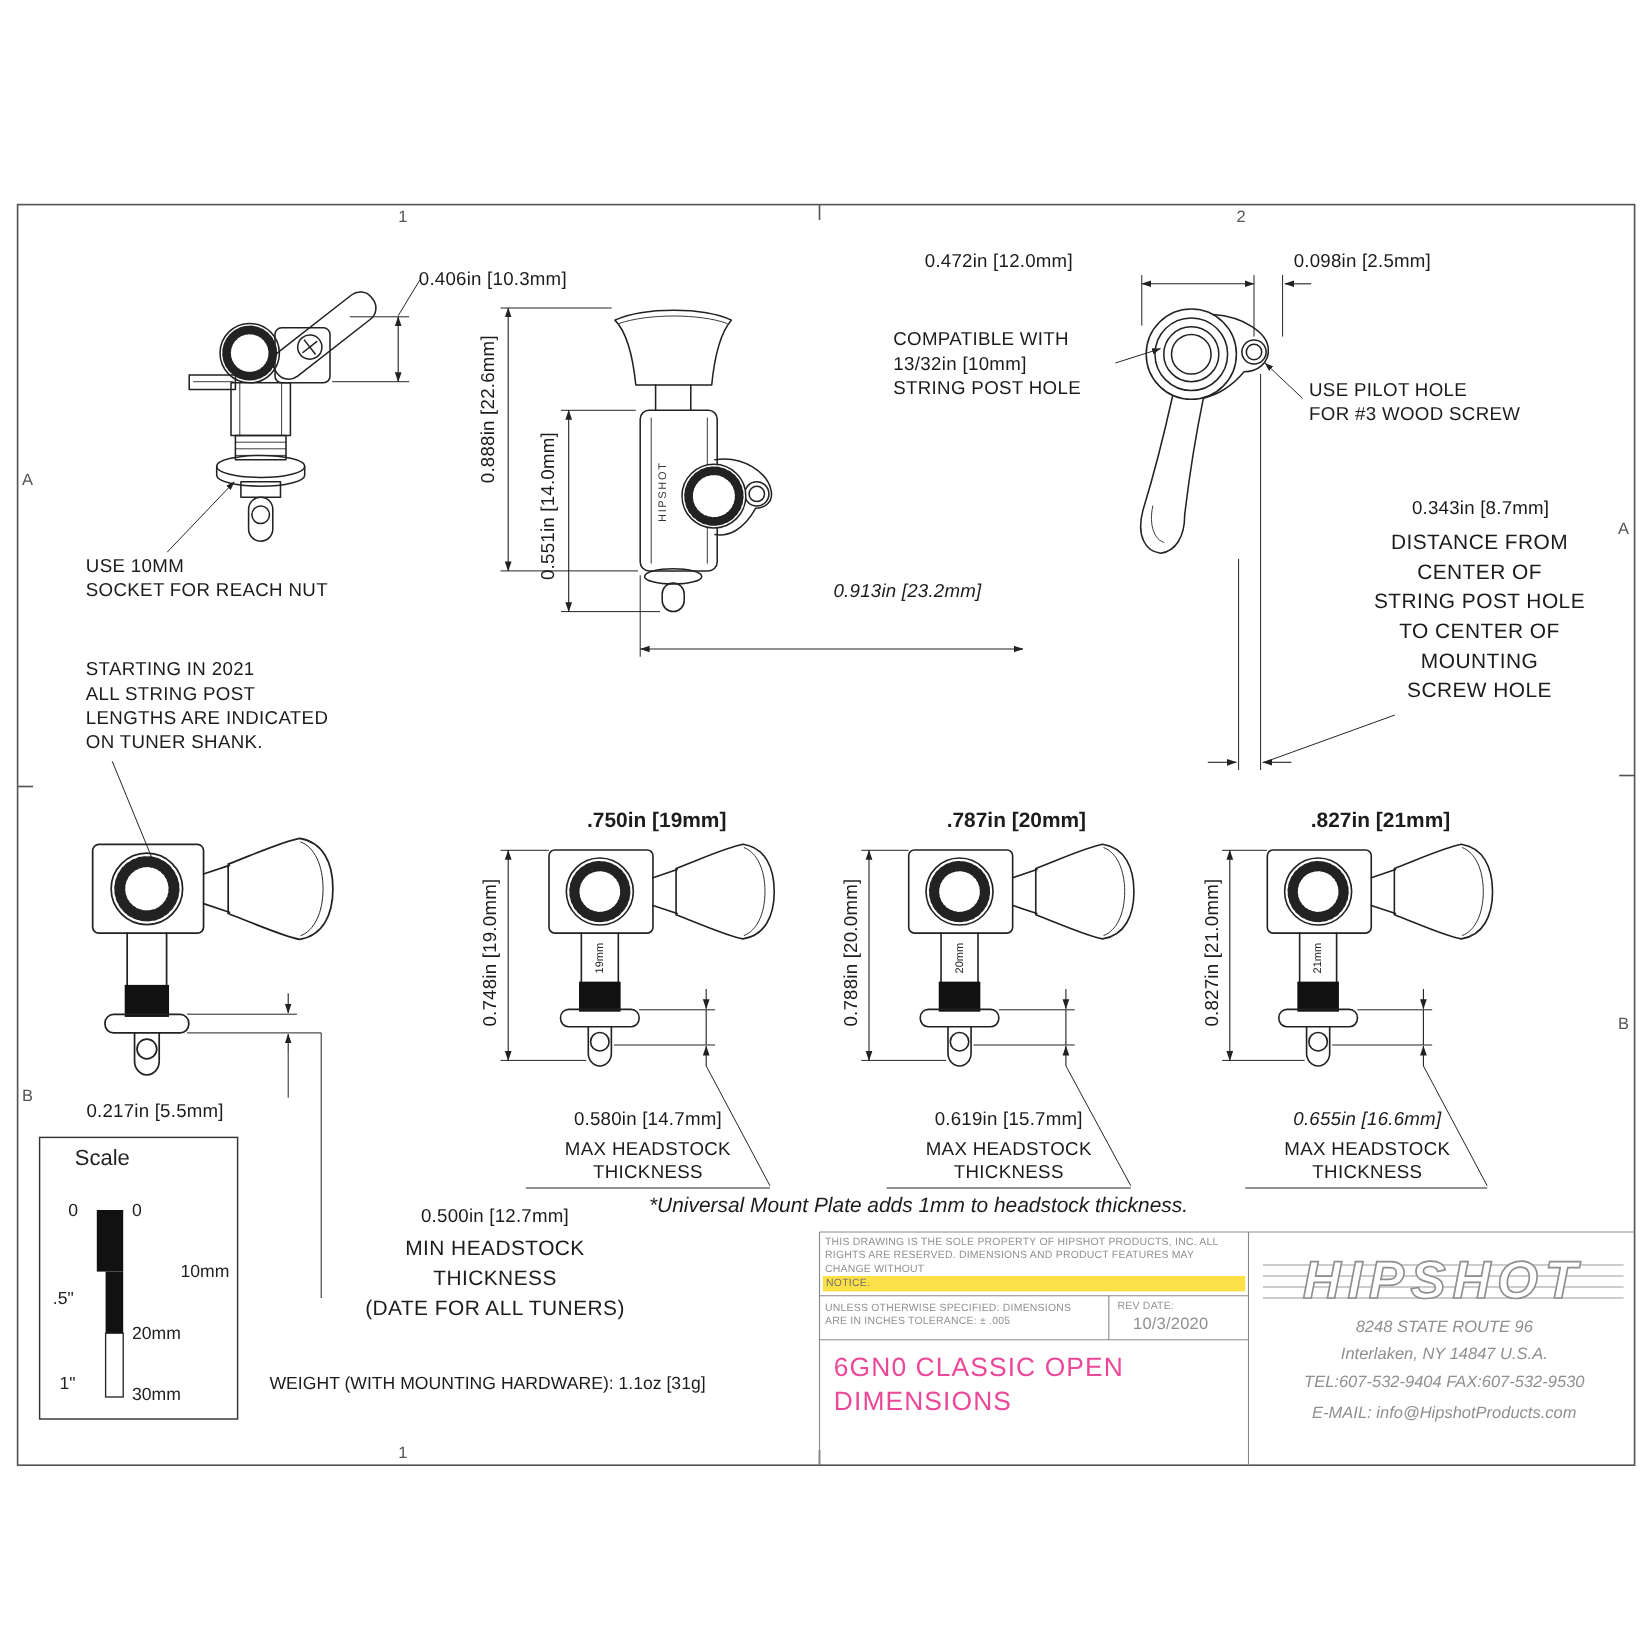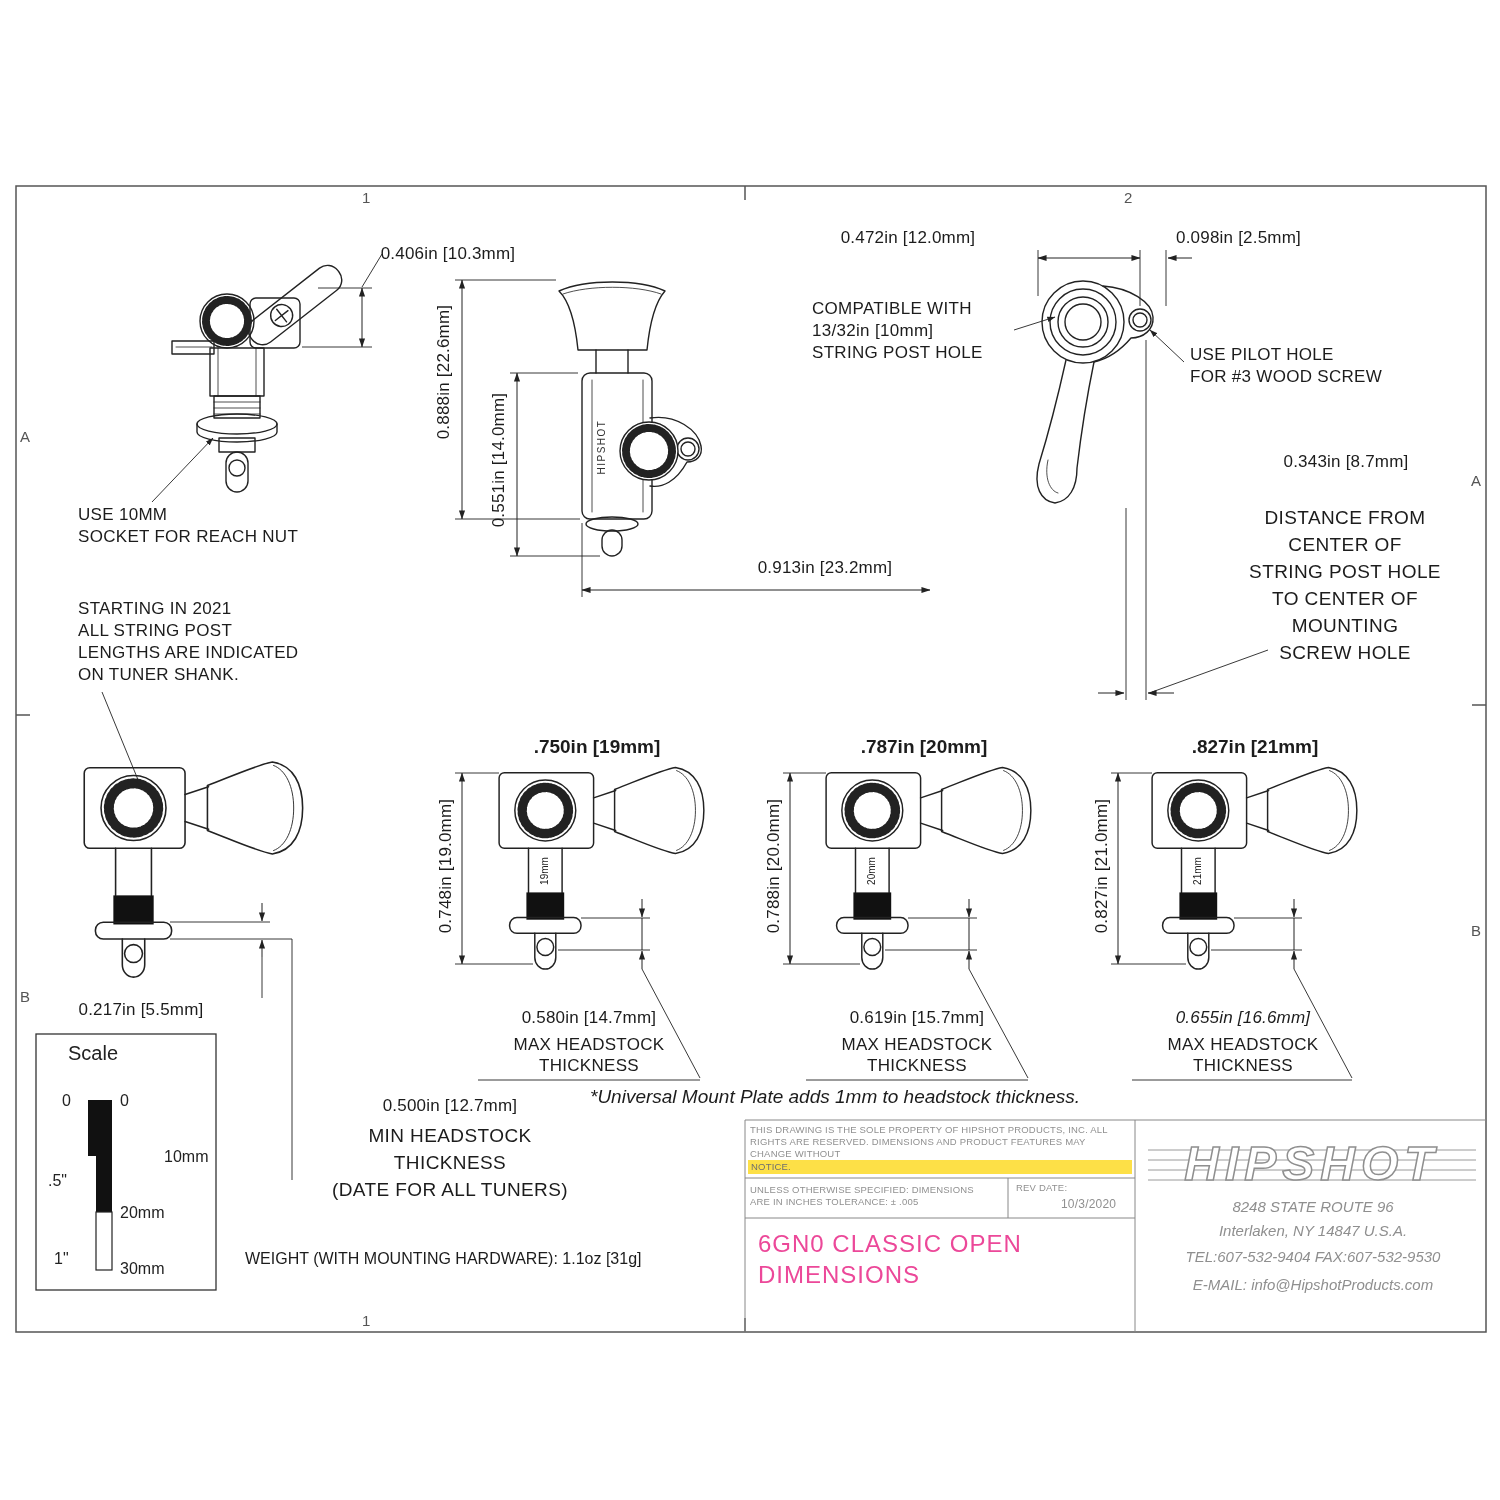--- a/index.html
+++ b/index.html
@@ -232,31 +232,31 @@
   <div class="zone" style="left:20px; top:988px;">B</div>
   <div class="zone" style="left:1471px; top:472px;">A</div>
   <div class="zone" style="left:1471px; top:922px;">B</div>
 
   <div class="txt dim c" style="left:348px; top:228px; width:200px;margin-top:16px;">0.406in [10.3mm]</div>
   <div class="txt note" style="left:78px; top:504px; width:270px;">USE 10MM
 SOCKET FOR REACH NUT</div>
 
   <div class="txt dim c rot" style="left:344px; top:362px; width:200px;">0.888in [22.6mm]</div>
   <div class="txt dim c rot" style="left:399px; top:450px; width:200px;">0.551in [14.0mm]</div>
-  <div class="txt dim c" style="left:700px; top:558px; width:250px;">0.913in [23.2mm]</div>
+  <div class="txt dim c" style="left:700px; top:528px; width:250px;font-style:italic;">0.913in [23.2mm]</div>
 
   <div class="txt dim c" style="left:808px; top:228px; width:200px;">0.472in [12.0mm]</div>
   <div class="txt dim c" style="left:1146px; top:228px; width:185px;">0.098in [2.5mm]</div>
   <div class="txt note" style="left:812px; top:298px; width:210px;">COMPATIBLE WITH
 13/32in [10mm]
 STRING POST HOLE</div>
   <div class="txt note" style="left:1190px; top:344px; width:270px;">USE PILOT HOLE
 FOR #3 WOOD SCREW</div>
   <div class="txt dim c" style="left:1255px; top:452px; width:182px;">0.343in [8.7mm]</div>
-  <div class="txt big-note c" style="left:1225px; top:480px; width:240px;margin-top:24px;">DISTANCE FROM
+  <div class="txt big-note c" style="left:1225px; top:480px; width:240px;">DISTANCE FROM
 CENTER OF
 STRING POST HOLE
 TO CENTER OF
 MOUNTING
 SCREW HOLE</div>
 
   <div class="txt note" style="left:78px; top:598px; width:290px;">STARTING IN 2021
 ALL STRING POST
 LENGTHS ARE INDICATED
 ON TUNER SHANK.</div>
@@ -296,21 +296,21 @@
   <div class="scale-label" style="left:48px; top:1172px;">.5"</div>
   <div class="scale-label" style="left:120px; top:1204px;">20mm</div>
   <div class="scale-label" style="left:54px; top:1250px;">1"</div>
   <div class="scale-label" style="left:120px; top:1260px;">30mm</div>
 
   <div class="tb-small" style="left:750px; top:1124px; width:380px;">THIS DRAWING IS THE SOLE PROPERTY OF HIPSHOT PRODUCTS, INC. ALL RIGHTS ARE RESERVED. DIMENSIONS AND PRODUCT FEATURES MAY CHANGE WITHOUT</div>
   <div class="tb-small notice" style="left:748px; top:1160px; width:384px;">NOTICE.</div>
   <div class="tb-small" style="left:750px; top:1184px; width:252px;">UNLESS OTHERWISE SPECIFIED: DIMENSIONS
 ARE IN INCHES TOLERANCE:  ± .005</div>
   <div class="tb-small" style="left:1016px; top:1182px; width:112px;">REV DATE:</div>
-  <div class="tb-small" style="left:1030px; top:1198px; width:100px; font-size:12px;margin-left:31px;">10/3/2020</div>
+  <div class="tb-small" style="left:1030px; top:1198px; width:100px; font-size:15px;">10/3/2020</div>
   <div class="tb-title" style="left:758px; top:1228px; width:372px;">6GN0 CLASSIC OPEN
 DIMENSIONS</div>
 
   <svg style="position:absolute; left:1142px; top:1122px;" width="340" height="72" viewBox="0 0 340 72">
     <g stroke="#9a9a9a" stroke-width="1">
       <line x1="6" y1="28" x2="334" y2="28"></line>
       <line x1="6" y1="38" x2="334" y2="38"></line>
       <line x1="6" y1="48" x2="334" y2="48"></line>
       <line x1="6" y1="58" x2="334" y2="58"></line>
     </g>

